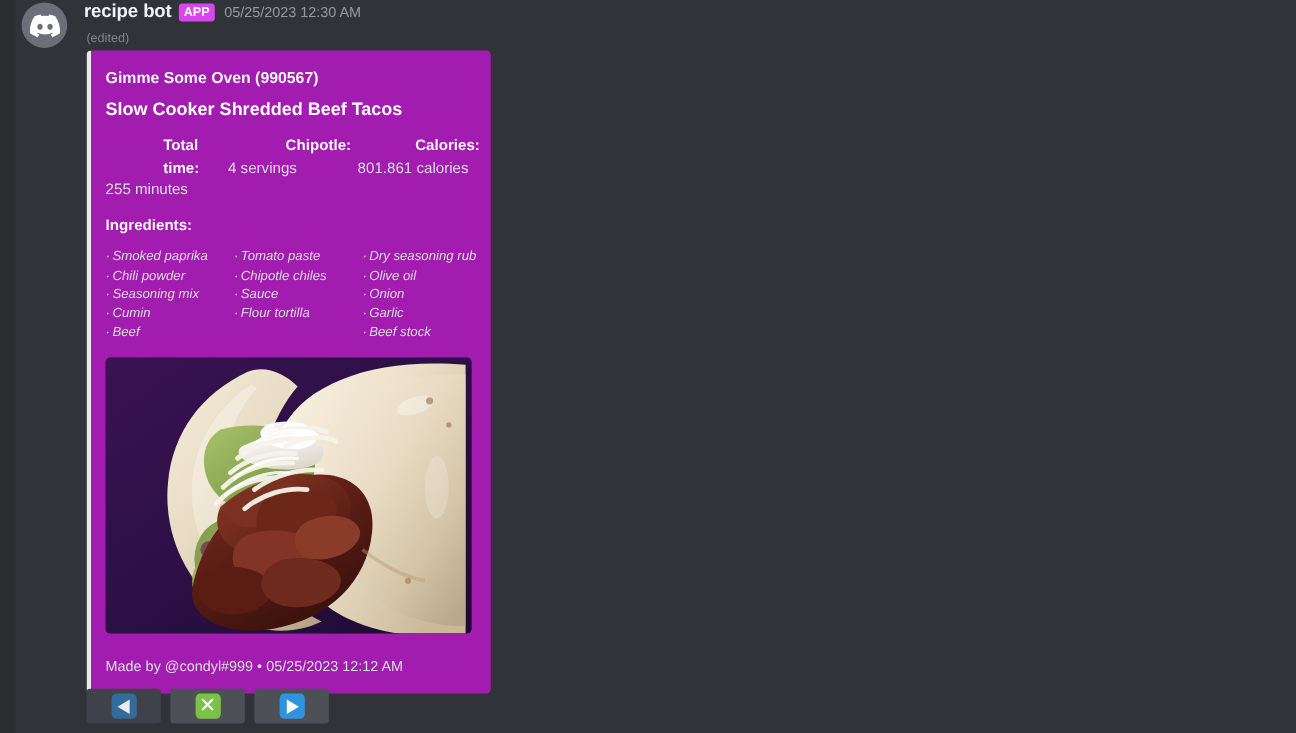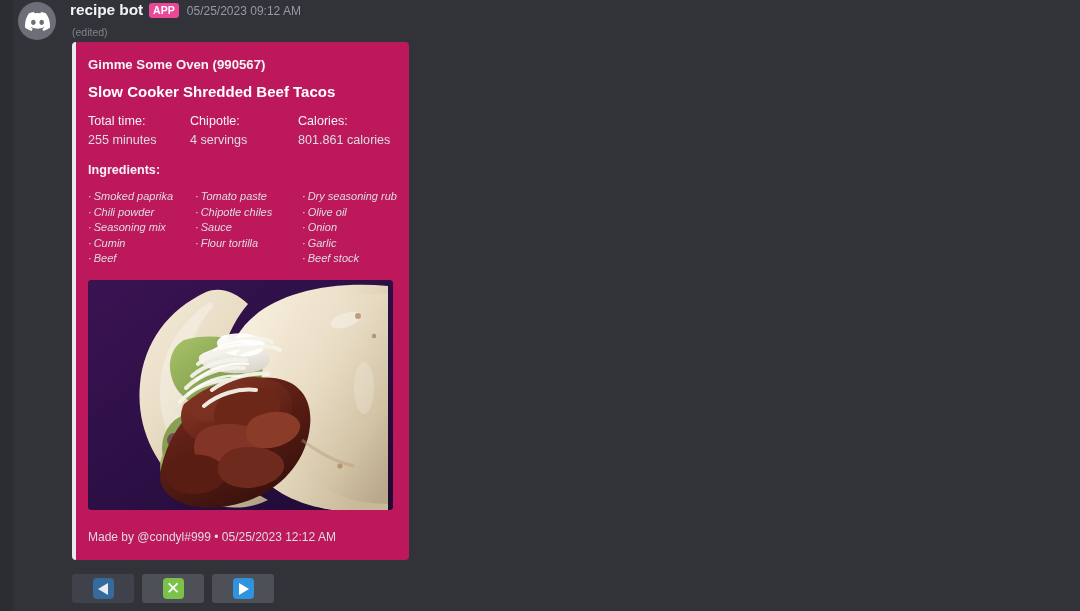--- a/index.html
+++ b/index.html
@@ -68,21 +68,21 @@
   }
 
   .app-badge {
     display: inline-flex;
     align-items: center;
     justify-content: center;
     height: 15px;
     padding: 0 4px 1px 4px;
     margin-left: 6px;
     border-radius: 3px;
-    background: #ec4899;
+    background: #d946ef;
     color: #ffffff;
     font-size: 10.5px;
     font-weight: 600;
     letter-spacing: 0.05px;
     position: relative;
     top: -1px;
   }
 
   .timestamp {
     margin-left: 8px;
@@ -98,21 +98,21 @@
     font-size: 10.5px;
     color: #80848e;
   }
 
   
   #embed {
     position: absolute;
     left: 72px;
     top: 42px;
     width: 337px;
-    background: #be185d;
+    background: #a21caf;
     border-radius: 4px;
     border-left: 4px solid #e8e9ea;
     padding: 15px 16px 14px 12px;
   }
 
   .embed-author {
     font-size: 13.2px;
     font-weight: 700;
     color: #f2f3f5;
     line-height: 1.25;
@@ -131,23 +131,24 @@
     display: flex;
     margin-bottom: 12px;
   }
   .field { flex: 0 0 auto; }
   .field:nth-child(1) { width: 102px; }
   .field:nth-child(2) { width: 108px; }
   .field:nth-child(3) { width: auto; }
 
   .field-name {
     font-size: 12.6px;
-    font-weight: 400;
+    font-weight: 700;
     color: #f2f3f5;
     line-height: 1.45;
+    margin-left: 48px;
   }
   .field-value {
     font-size: 12.6px;
     color: #dbdee1;
     line-height: 1.45;
   }
 
   .ingredients-heading {
     font-size: 12.6px;
     font-weight: 700;
@@ -257,21 +258,21 @@
     <span>
       <svg viewBox="0 0 71 55" xmlns="http://www.w3.org/2000/svg" aria-hidden="true">
         <path fill="#ffffff" d="M60.1 4.9A58.5 58.5 0 0 0 45.6.5a.2.2 0 0 0-.2.1c-.6 1.1-1.3 2.6-1.8 3.7a54 54 0 0 0-16.2 0c-.5-1.2-1.2-2.6-1.9-3.7a.2.2 0 0 0-.2-.1c-5 .8-9.9 2.4-14.5 4.4a.2.2 0 0 0-.1.1C1.6 18.7-1 32 .3 45.2a.2.2 0 0 0 .1.2 58.9 58.9 0 0 0 17.8 9 .2.2 0 0 0 .2-.1c1.4-1.9 2.6-3.9 3.6-6a.2.2 0 0 0-.1-.3c-1.9-.7-3.8-1.6-5.5-2.6a.2.2 0 0 1 0-.4l1.1-.9a.2.2 0 0 1 .2 0 42 42 0 0 0 35.6 0 .2.2 0 0 1 .2 0l1.1.9a.2.2 0 0 1 0 .4c-1.8 1-3.6 1.9-5.5 2.6a.2.2 0 0 0-.1.3c1 2.1 2.2 4.1 3.6 6a.2.2 0 0 0 .2.1 58.6 58.6 0 0 0 17.8-9 .2.2 0 0 0 .1-.2c1.5-15.2-2.6-28.4-11-40.1a.2.2 0 0 0-.1-.1zM23.7 37.2c-3.5 0-6.4-3.2-6.4-7.2s2.8-7.2 6.4-7.2c3.6 0 6.5 3.3 6.4 7.2 0 4-2.8 7.2-6.4 7.2zm23.7 0c-3.5 0-6.4-3.2-6.4-7.2s2.8-7.2 6.4-7.2c3.6 0 6.5 3.3 6.4 7.2 0 4-2.8 7.2-6.4 7.2z"></path>
       </svg>
     </span>
   </div>
 
   <div id="msg-header">
     <span class="author-name">recipe bot</span>
     <span class="app-badge">APP</span>
-    <span class="timestamp">05/25/2023 09:12 AM</span>
+    <span class="timestamp">05/25/2023 12:30 AM</span>
   </div>
 
   <div id="edited-marker">(edited)</div>
 
   <div id="embed">
 
     <div class="embed-author">Gimme Some Oven (990567)</div>
 
     <div class="embed-title">Slow Cooker Shredded Beef Tacos</div>
 

